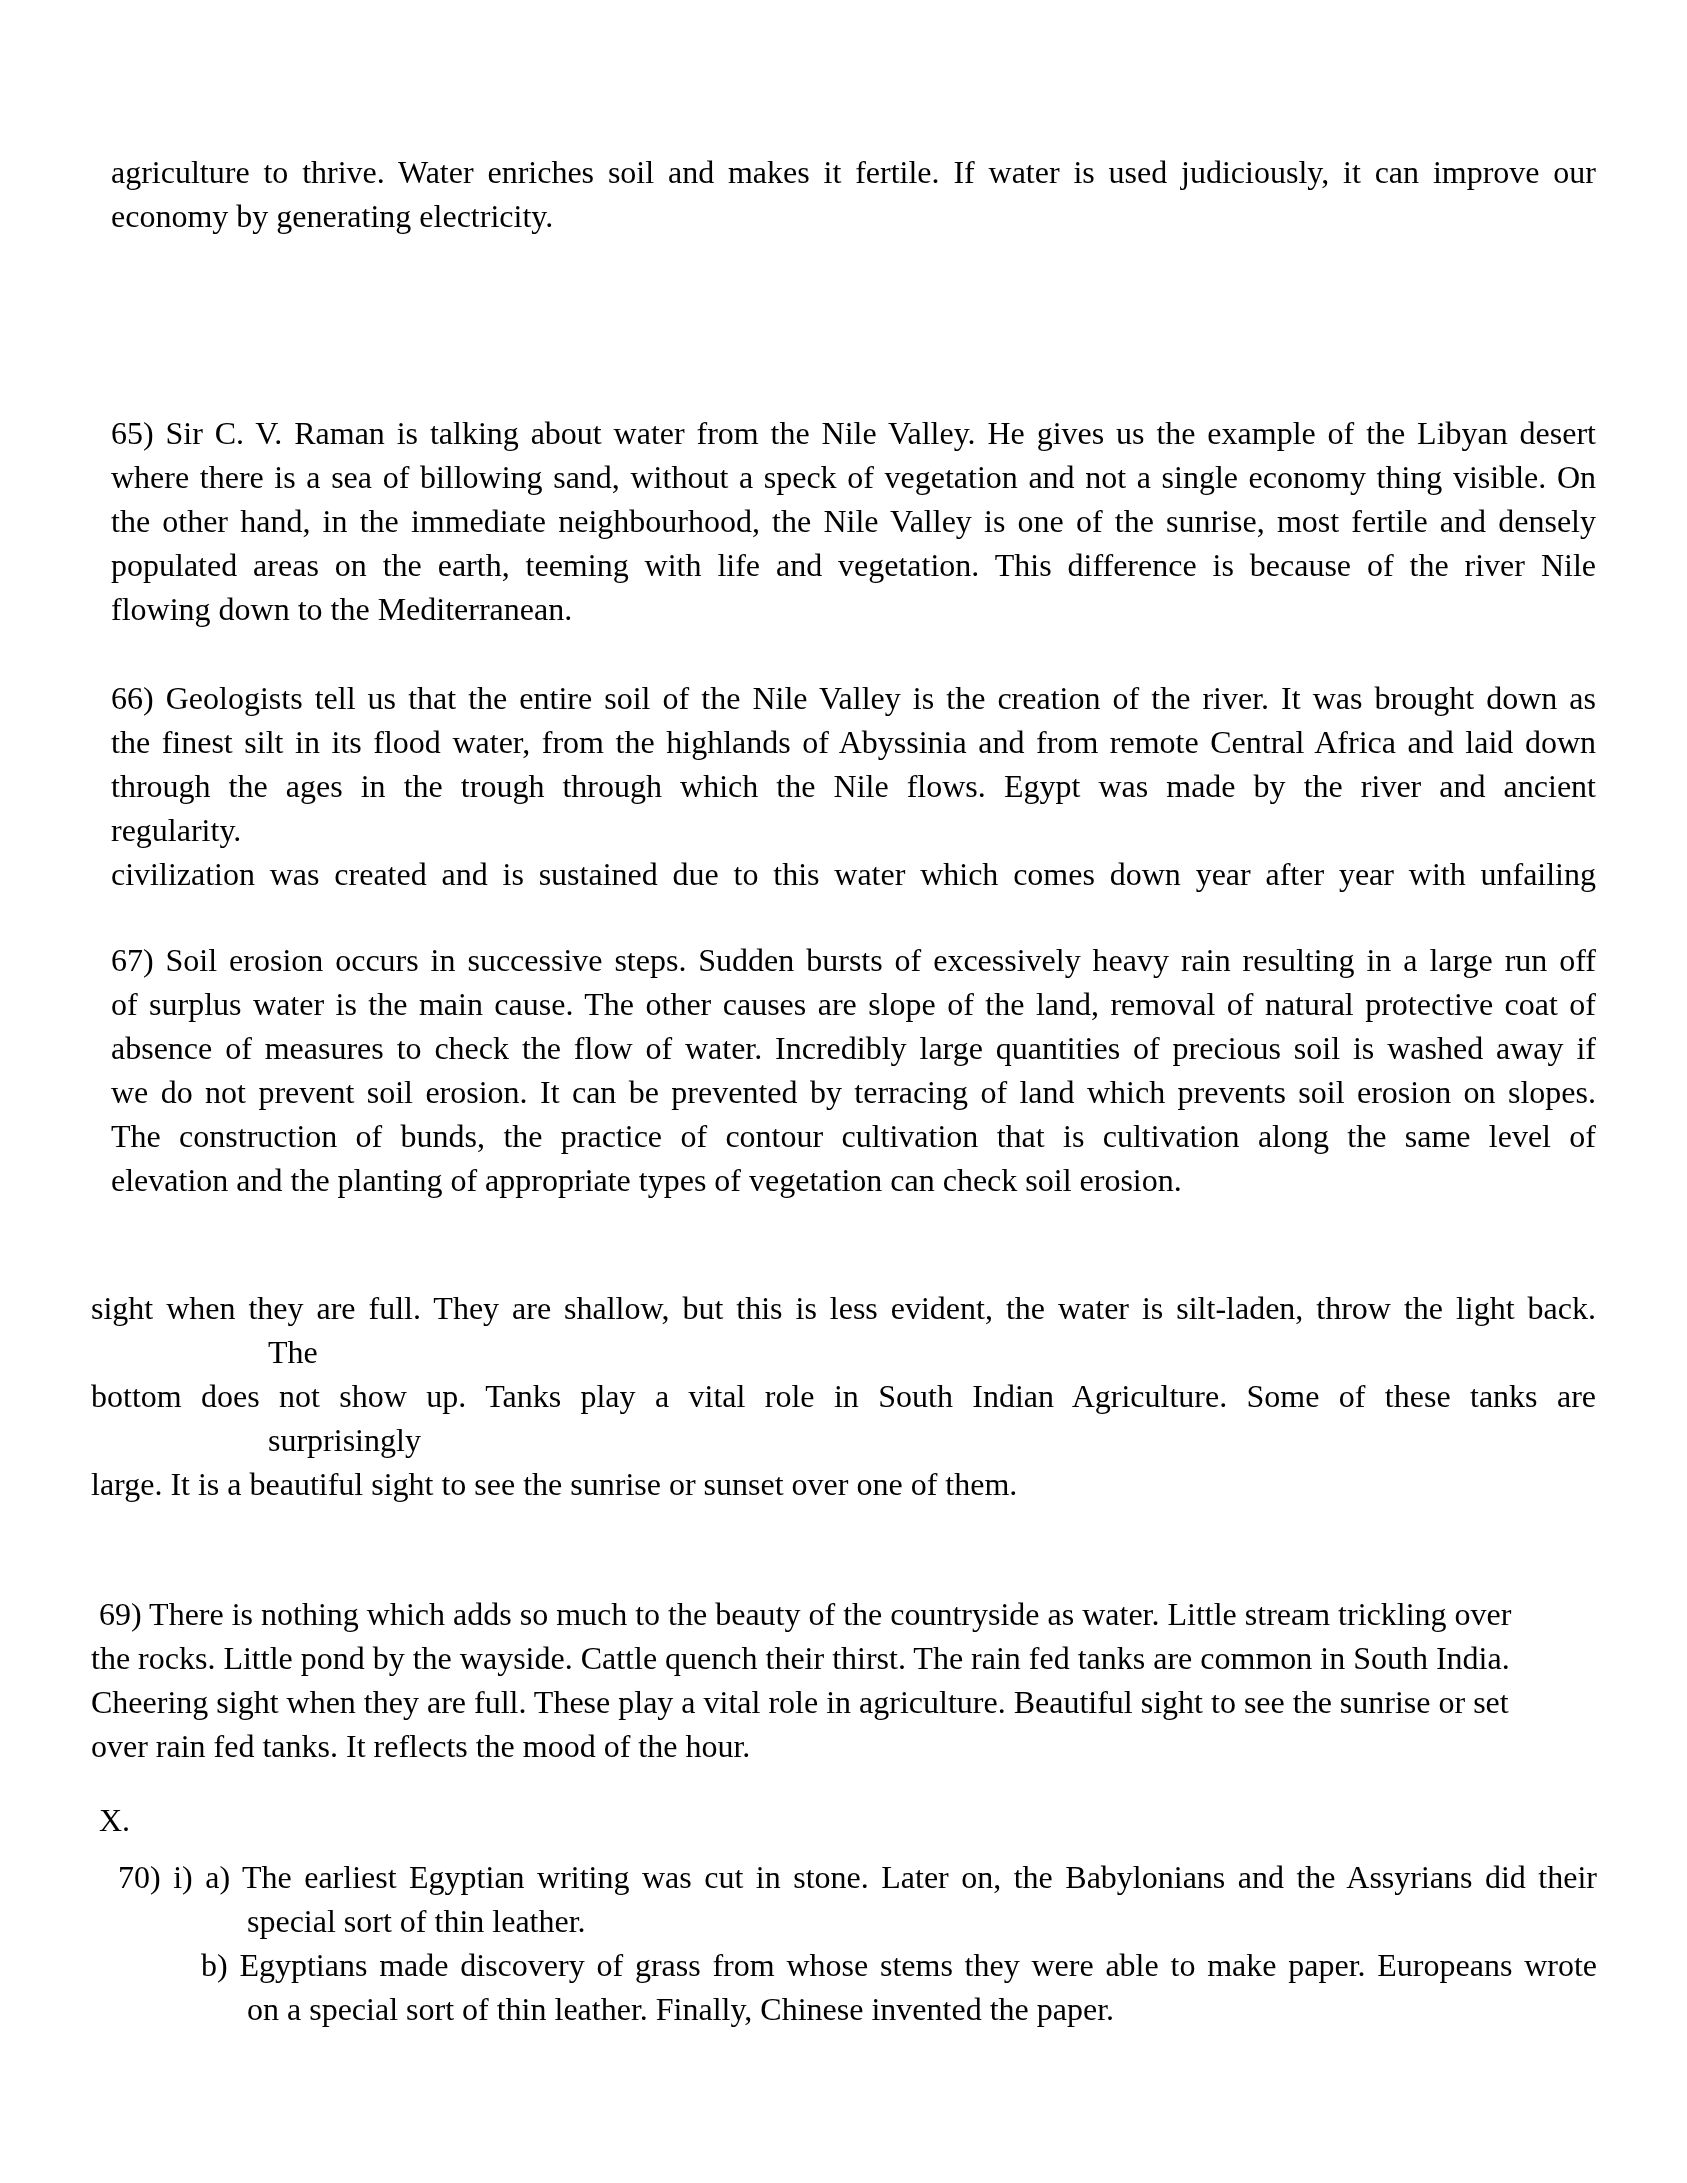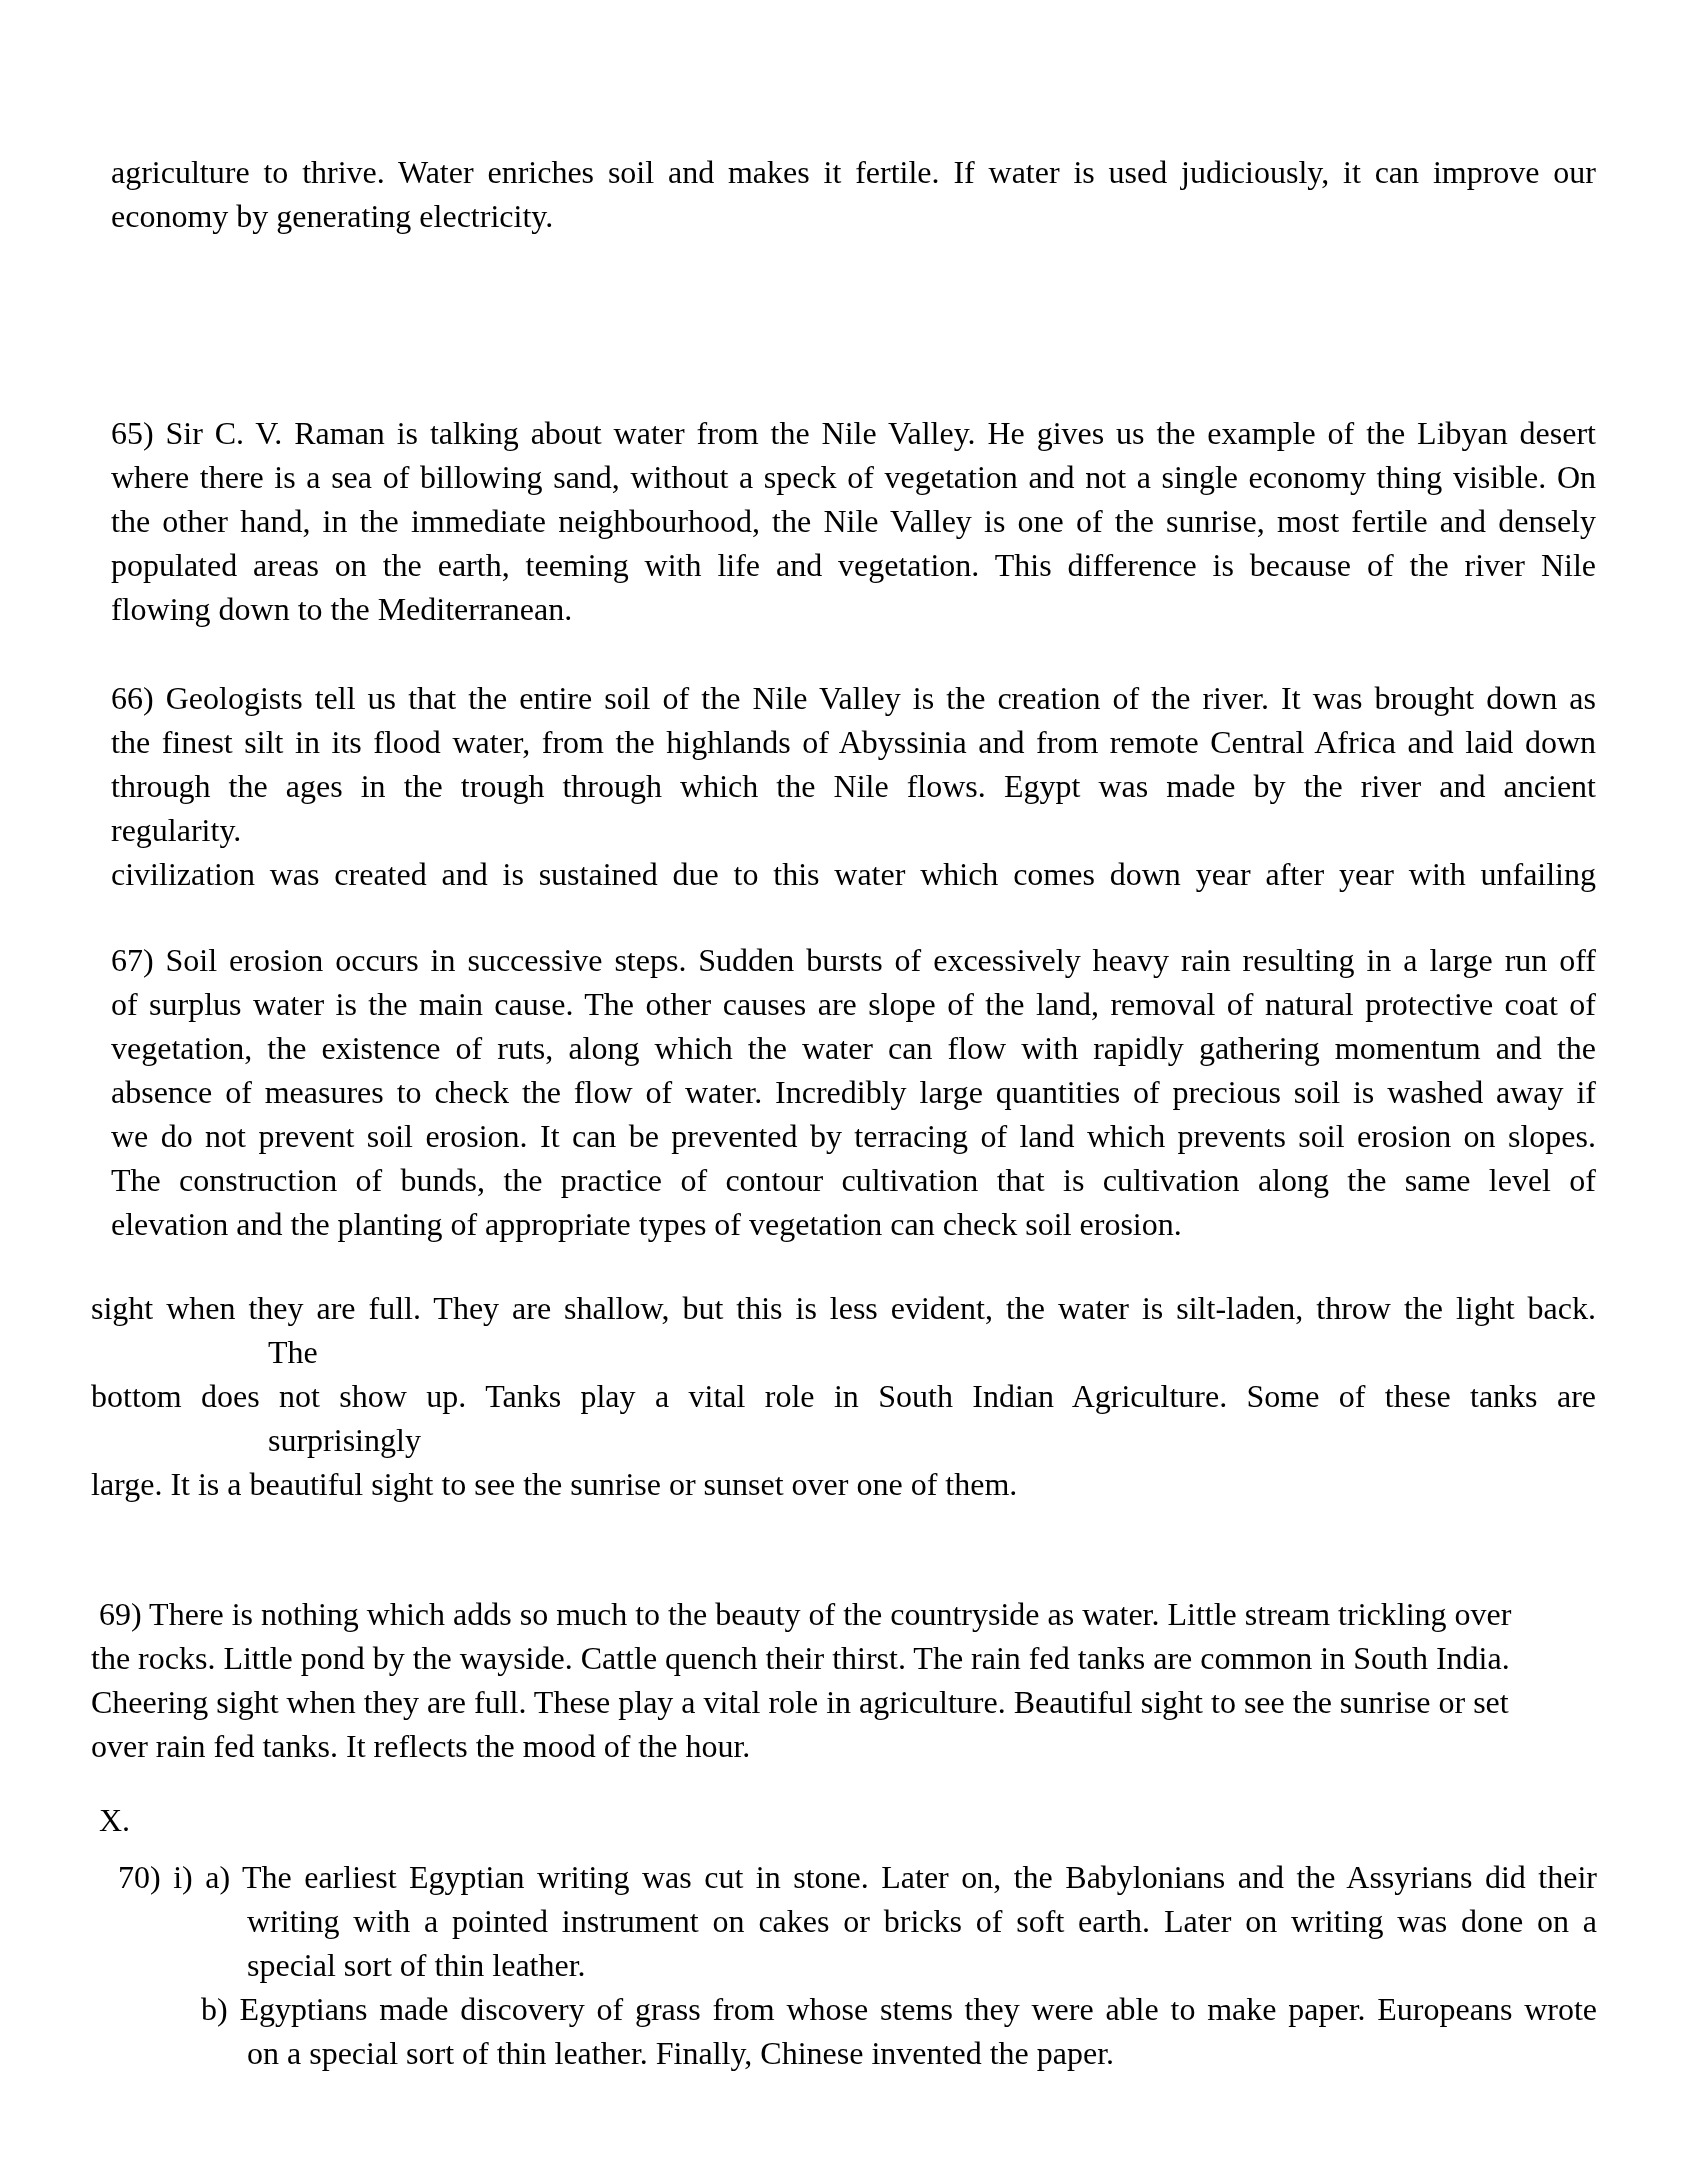--- a/index.html
+++ b/index.html
@@ -50,21 +50,20 @@
   <span class="line">66) Geologists tell us that the entire soil of the Nile Valley is the creation of the river.  It was brought down as</span>
   <span class="line">the finest silt in its flood water, from the highlands of Abyssinia and from remote Central Africa and laid down</span>
   <span class="line">through the ages in the trough through which the Nile flows.  Egypt was made by the river and ancient</span>
   <span class="line last">regularity.</span>
   <span class="line">civilization was created and is sustained due to this water which comes down year after year with unfailing</span>
 </div>
 
 <div class="para p-67">
   <span class="line">67) Soil erosion occurs in successive steps. Sudden bursts of excessively heavy rain resulting in a large run off</span>
   <span class="line">of surplus water is the main cause. The other causes are slope of the land, removal of natural protective coat of</span>
-  <span class="line">vegetation, the existence of ruts, along which the water can flow with rapidly gathering momentum and the</span>
   <span class="line">absence of measures to check the flow of water. Incredibly large quantities of precious soil is washed away if</span>
   <span class="line">we do not prevent soil erosion. It can be prevented by terracing of land which prevents soil erosion on slopes.</span>
   <span class="line">The construction of bunds, the practice of contour cultivation that is cultivation along the same level of</span>
   <span class="line last">elevation and the planting of appropriate types of vegetation can check soil erosion.</span>
 </div>
 
 <div class="para p-68">
   <span class="line">sight when they are full.  They are shallow, but this is less evident, the water is silt-laden, throw the light back.</span>
   <span class="line last indent">The</span>
   <span class="line">bottom does not show up.  Tanks play a vital role in South Indian Agriculture.  Some of these tanks are</span>
@@ -76,18 +75,17 @@
   <span class="line last first">69) There is nothing which adds so much to the beauty of the countryside as water.  Little stream trickling over</span>
   <span class="line last">the rocks.  Little pond by the wayside.  Cattle quench their thirst.  The rain fed tanks are common in South India.</span>
   <span class="line last">Cheering sight when they are full.  These play a vital role in agriculture.  Beautiful sight to see the sunrise or set</span>
   <span class="line last">over rain fed tanks.  It reflects the mood of the hour.</span>
 </div>
 
 <div class="section-x">X.</div>
 
 <div class="para p-70">
   <span class="line">70) i) a) The earliest Egyptian writing was cut in stone.  Later on, the Babylonians and the Assyrians did their</span>
-  <span class="line hang">writing with a pointed instrument on cakes or bricks of soft earth. Later on writing was done on a</span>
   <span class="line last hang">special sort of thin leather.</span>
   <span class="line sub">b) Egyptians made discovery of grass from whose stems they were able to make paper.  Europeans wrote</span>
   <span class="line last hang">on a special sort of thin leather.  Finally, Chinese invented the paper.</span>
 </div>
 
 
 </body></html>

